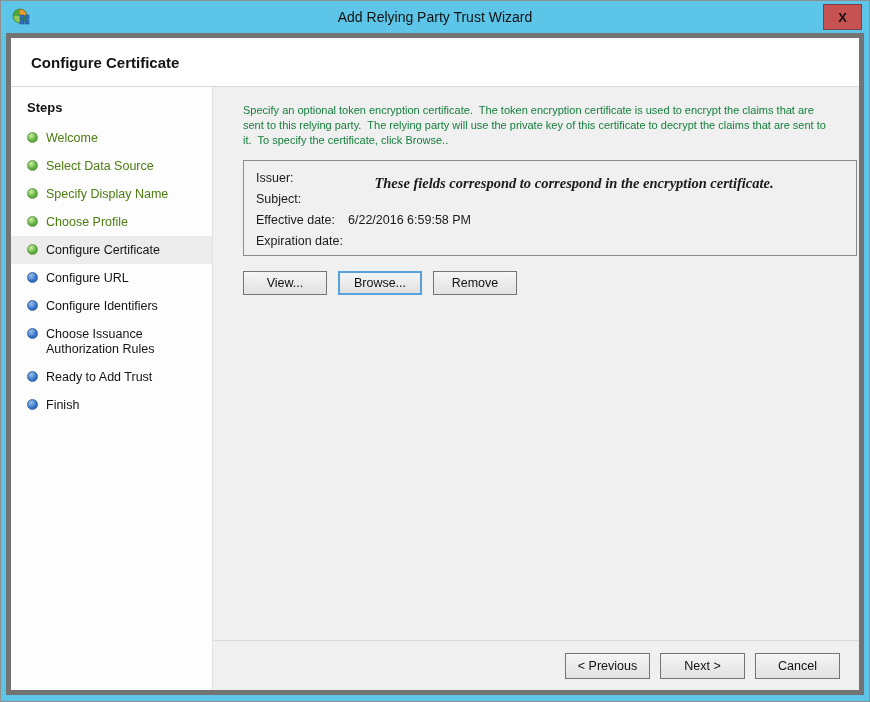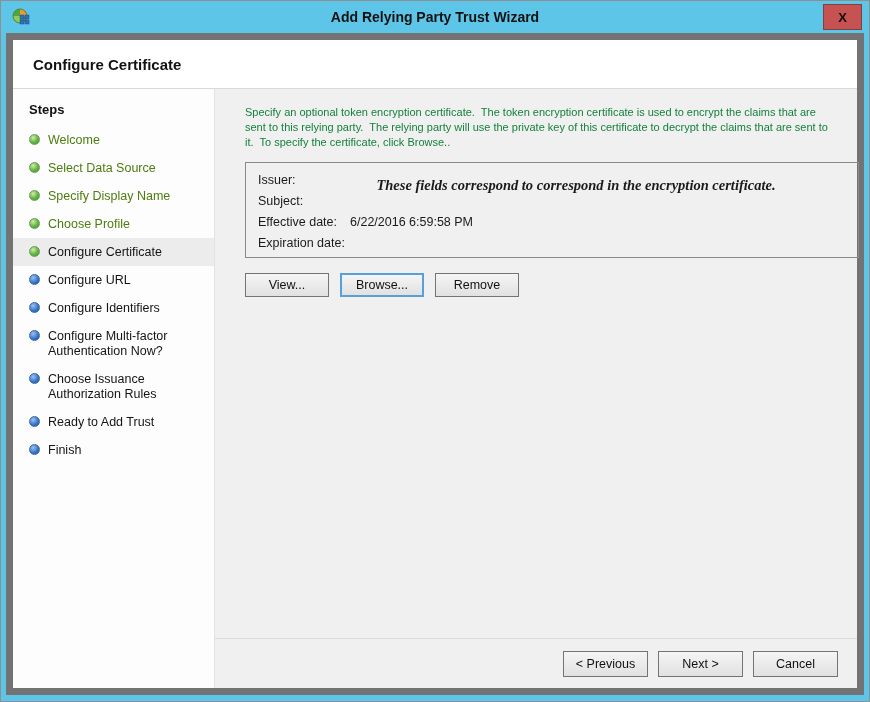--- a/index.html
+++ b/index.html
@@ -19,37 +19,37 @@
   }
   
   .titlebar {
     height: 32px; flex: none;
     display: flex; align-items: center;
     position: relative;
   }
   .app-icon { margin-left: 5px; width: 20px; height: 20px; display: inline-flex; }
   .title {
     position: absolute; left: 0; right: 0; text-align: center;
-    font-size: 14px; color: #111; font-weight: 700; pointer-events: none;
+    font-size: 14px; color: #111; font-weight: 400; pointer-events: none;
   }
   .close-btn {
     position: absolute; right: 2px; top: 3px;
     width: 39px; height: 26px;
     background: #C65252;
     border: 1px solid #7E4040;
     color: #111;
     font-family: "Liberation Sans", sans-serif;
     font-weight: bold; font-size: 13px; line-height: 1;
     cursor: pointer;
   }
   
   .inner {
     flex: 1; min-height: 0;
     background: #FFFFFF;
-    border: 7px solid #737373;
+    border: 5px solid #737373;
     display: flex; flex-direction: column;
   }
   .page-header {
     height: 49px; flex: none;
     background: #FFFFFF;
     border-bottom: 1px solid #D9D9D9;
     display: flex; align-items: center;
     padding-left: 20px;
   }
   .page-title { font-size: 15px; font-weight: bold; color: #121212; }
@@ -198,24 +198,20 @@
             <div class="step-item pending">
               <span class="bullet pending"></span>
               <span class="label">Configure URL</span>
             </div>
             <div class="step-item pending">
               <span class="bullet pending"></span>
               <span class="label">Configure Identifiers</span>
             </div>
             <div class="step-item pending">
               <span class="bullet pending"></span>
-              <span class="label">Configure Multi-factor Authentication Now?</span>
-            </div>
-            <div class="step-item pending">
-              <span class="bullet pending"></span>
               <span class="label">Choose Issuance Authorization Rules</span>
             </div>
             <div class="step-item pending">
               <span class="bullet pending"></span>
               <span class="label">Ready to Add Trust</span>
             </div>
             <div class="step-item pending">
               <span class="bullet pending"></span>
               <span class="label">Finish</span>
             </div>

